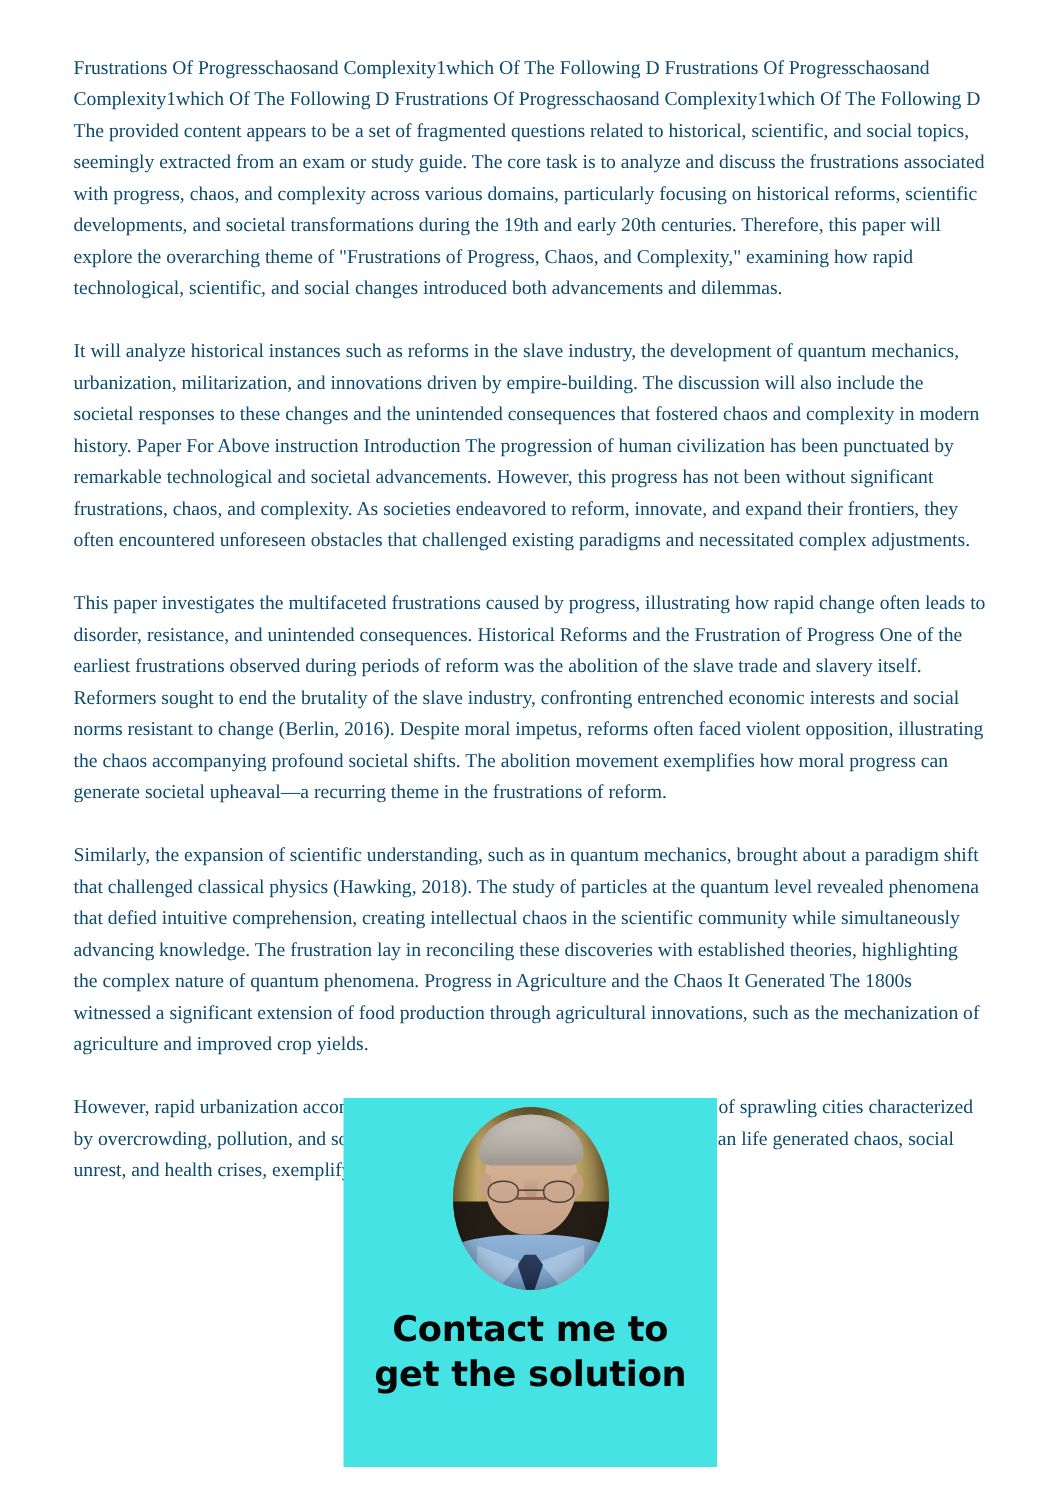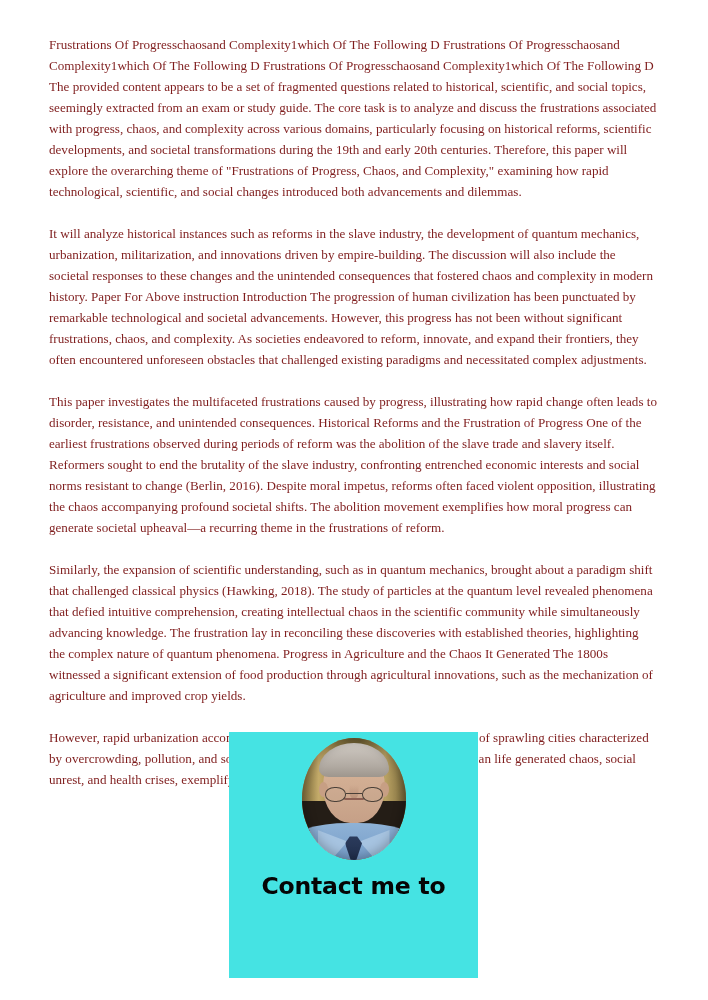--- a/index.html
+++ b/index.html
@@ -27,21 +27,21 @@
     position: absolute;
     left: 49px;
     top: 34px;
     width: 608px;
   }
 
   .para {
     font-family: "Liberation Serif", "DejaVu Serif", serif;
     font-size: 13.1px;
     line-height: 21.0px;
-    color: #7f1d1d;
+    color: #0c4a6e;
     text-align: left;
     margin: 0;
     -webkit-font-smoothing: none;
   }
   .para + .para {
     margin-top: 21px;
   }
 
   
   .overlay {
@@ -263,16 +263,17 @@
       <div class="hair"></div>
       <div class="glasses">
         <div class="lens left"></div>
         <div class="bridge"></div>
         <div class="lens right"></div>
       </div>
       <div class="vignette"></div>
     </div>
 
     <div class="ov-line first">Contact me to</div>
+    <div class="ov-line">get the solution</div>
 
   </div>
 
 </div>
 
 </body></html>

